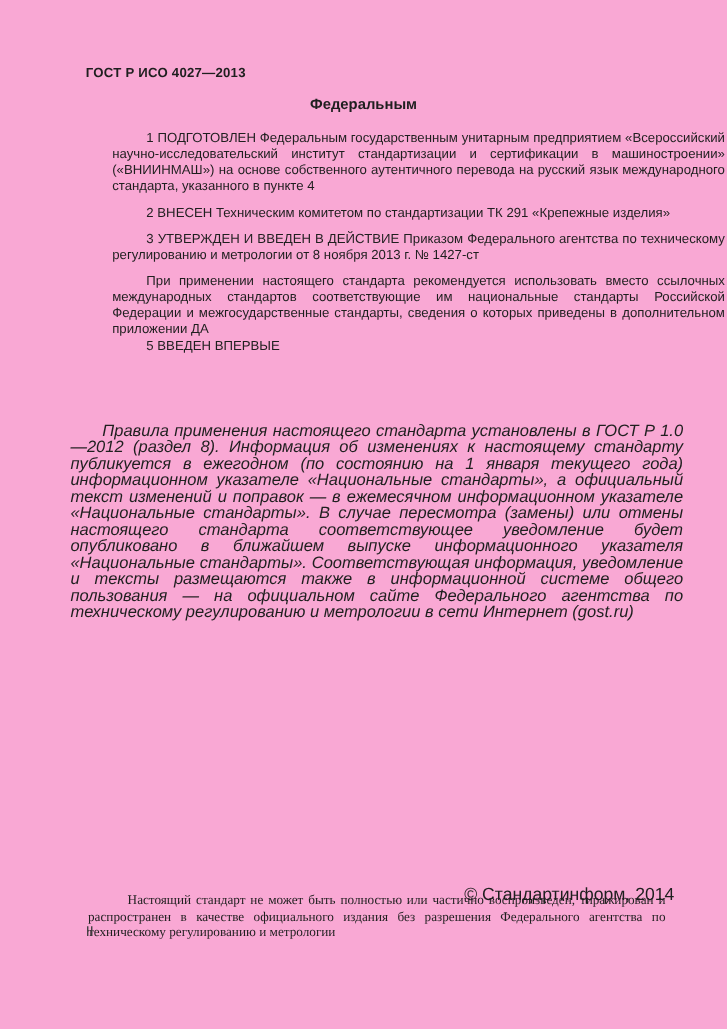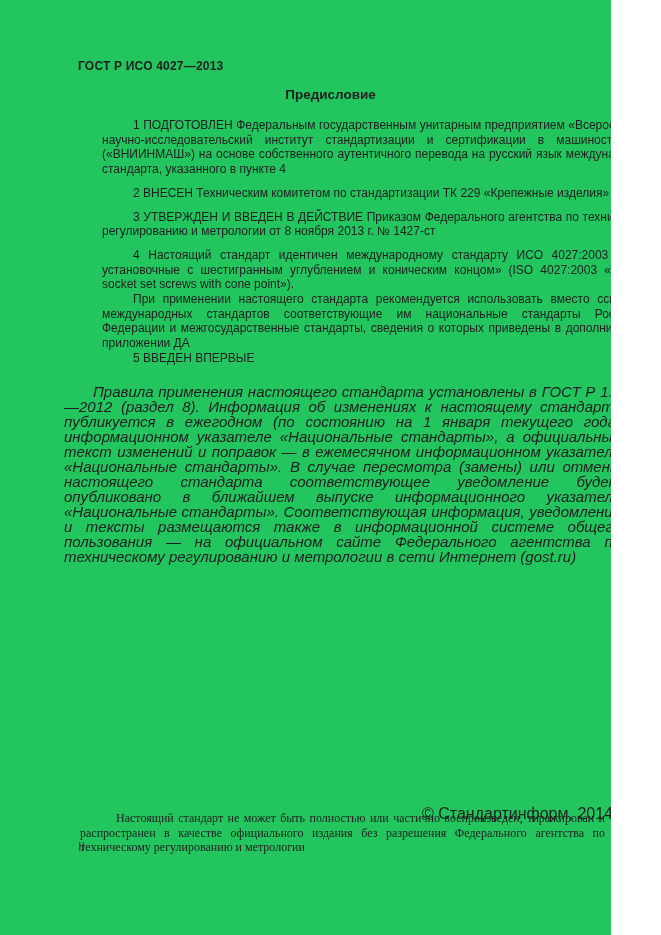--- a/index.html
+++ b/index.html
@@ -3,23 +3,23 @@
 <meta charset="utf-8">
 <title>ГОСТ Р ИСО 4027—2013 — Предисловие</title>
 <style>
   html, body {
     margin: 0;
     padding: 0;
     background: #ffffff;
   }
   .page {
     position: relative;
-    width: 611px;
+    width: 661px;
     height: 935px;
-    background: #22c55e;
+    background: #f9a8d4;
     font-family: "Liberation Sans", "DejaVu Sans", sans-serif;
     color: #1f1f1f;
     overflow: hidden;
   }
   .doc-header {
     position: absolute;
     top: 59px;
     left: 78px;
     font-size: 12px;
     font-weight: bold;
@@ -97,27 +97,26 @@
     color: #3a3a3a;
   }
 </style>
 </head>
 <body>
 
 <div class="page">
 
   <div class="doc-header">ГОСТ Р ИСО 4027—2013</div>
 
-  <div class="doc-title">Предисловие</div>
+  <div class="doc-title">Федеральным</div>
 
   <div class="foreword">
     <p class="gap-after">1 ПОДГОТОВЛЕН Федеральным государственным унитарным предприятием «Всероссийский научно-исследовательский институт стандартизации и сертификации в машиностроении» («ВНИИНМАШ») на основе собственного аутентичного перевода на русский язык международного стандарта, указанного в пункте 4</p>
-    <p class="gap-after">2 ВНЕСЕН Техническим комитетом по стандартизации ТК 229 «Крепежные изделия»</p>
+    <p class="gap-after">2 ВНЕСЕН Техническим комитетом по стандартизации ТК 291 «Крепежные изделия»</p>
     <p class="gap-after">3 УТВЕРЖДЕН И ВВЕДЕН В ДЕЙСТВИЕ Приказом Федерального агентства по техническому регулированию и метрологии от 8 ноября 2013 г. № 1427-ст</p>
-    <p>4 Настоящий стандарт идентичен международному стандарту ИСО 4027:2003 «Винты установочные с шестигранным углублением и коническим концом» (ISO 4027:2003 «Hexagon socket set screws with cone point»).</p>
     <p>При применении настоящего стандарта рекомендуется использовать вместо ссылочных международных стандартов соответствующие им национальные стандарты Российской Федерации и межгосударственные стандарты, сведения о которых приведены в дополнительном приложении ДА</p>
     <p>5 ВВЕДЕН ВПЕРВЫЕ</p>
   </div>
 
   <div class="standard-note">
     <p>Правила применения настоящего стандарта установлены в ГОСТ Р 1.0—2012 (раздел 8). Информация об изменениях к настоящему стандарту публикуется в ежегодном (по состоянию на 1 января текущего года) информационном указателе «Национальные стандарты», а официальный текст изменений и поправок — в ежемесячном информационном указателе «Национальные стандарты». В случае пересмотра (замены) или отмены настоящего стандарта соответствующее уведомление будет опубликовано в ближайшем выпуске информационного указателя «Национальные стандарты». Соответствующая информация, уведомление и тексты размещаются также в информационной системе общего пользования — на официальном сайте Федерального агентства по техническому регулированию и метрологии в сети Интернет (gost.ru)</p>
   </div>
 
   <div class="copyright-line">© Стандартинформ, 2014</div>
 

